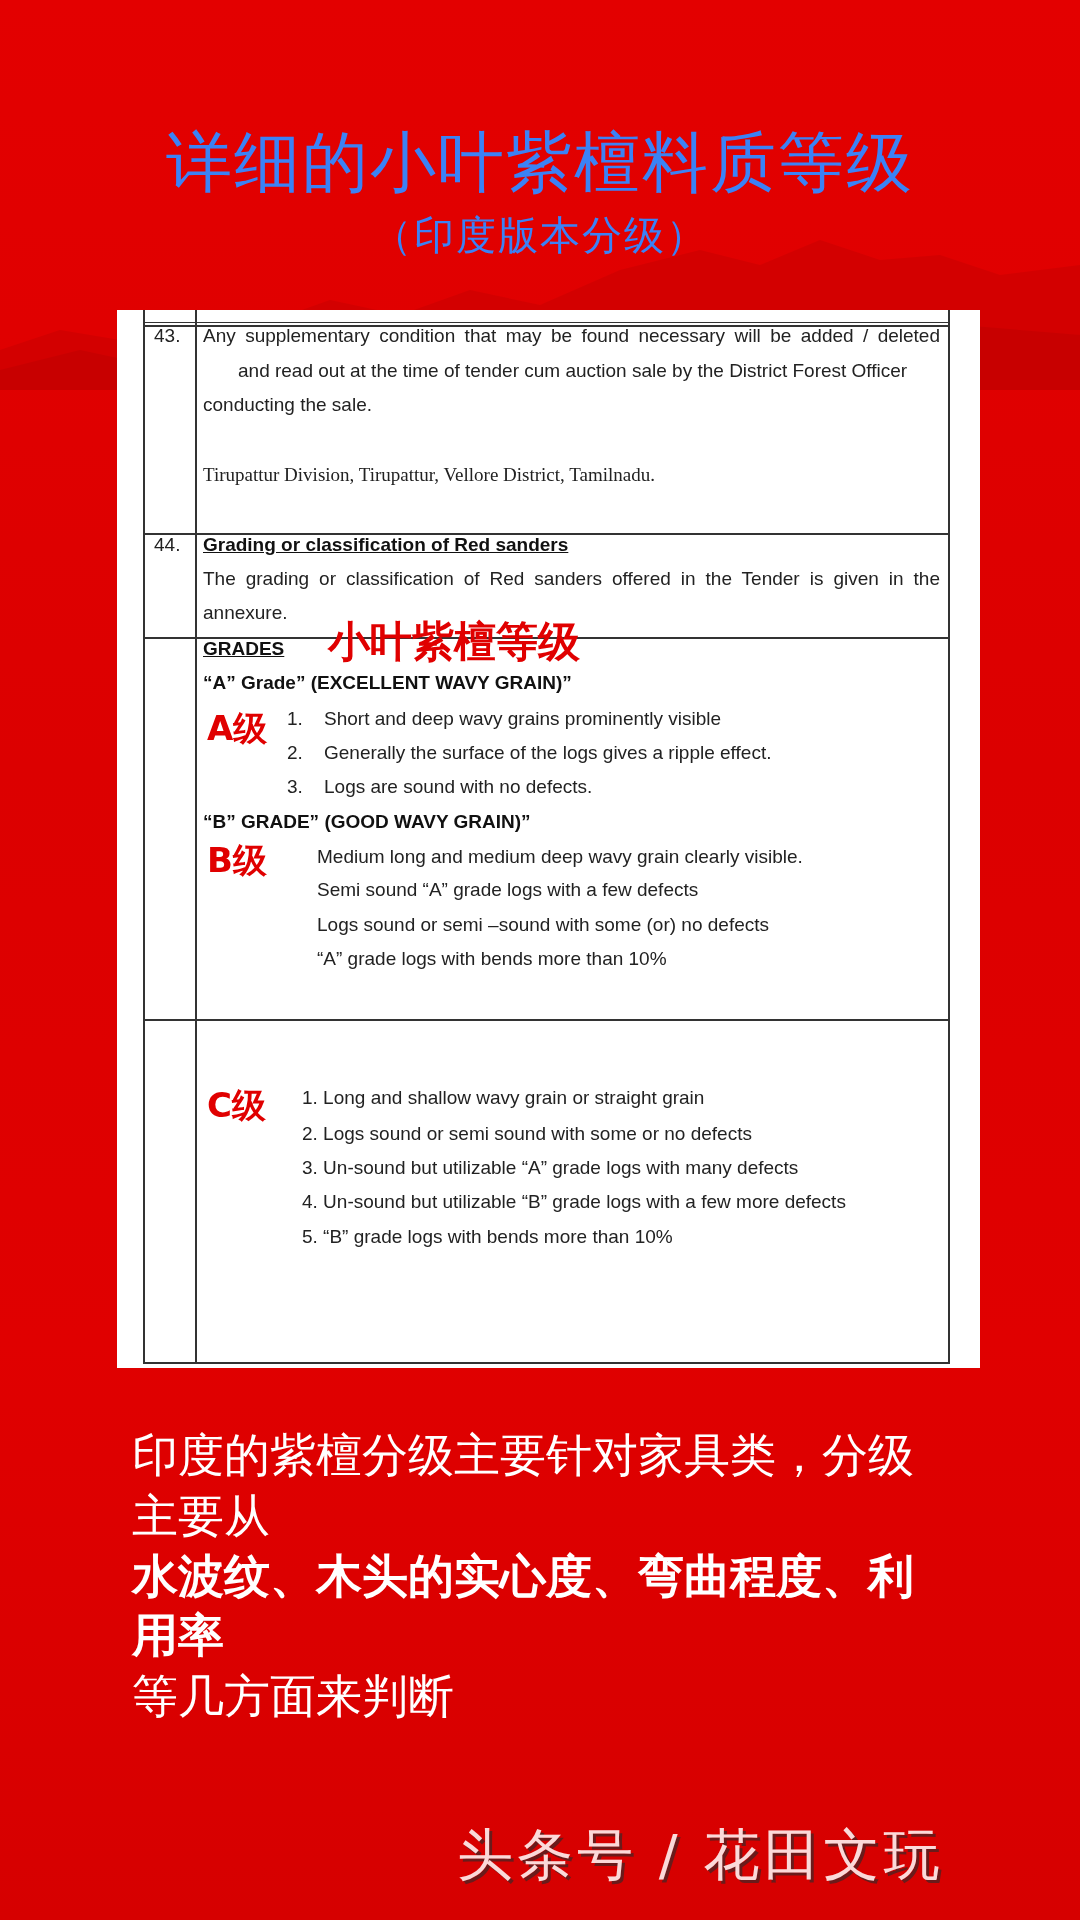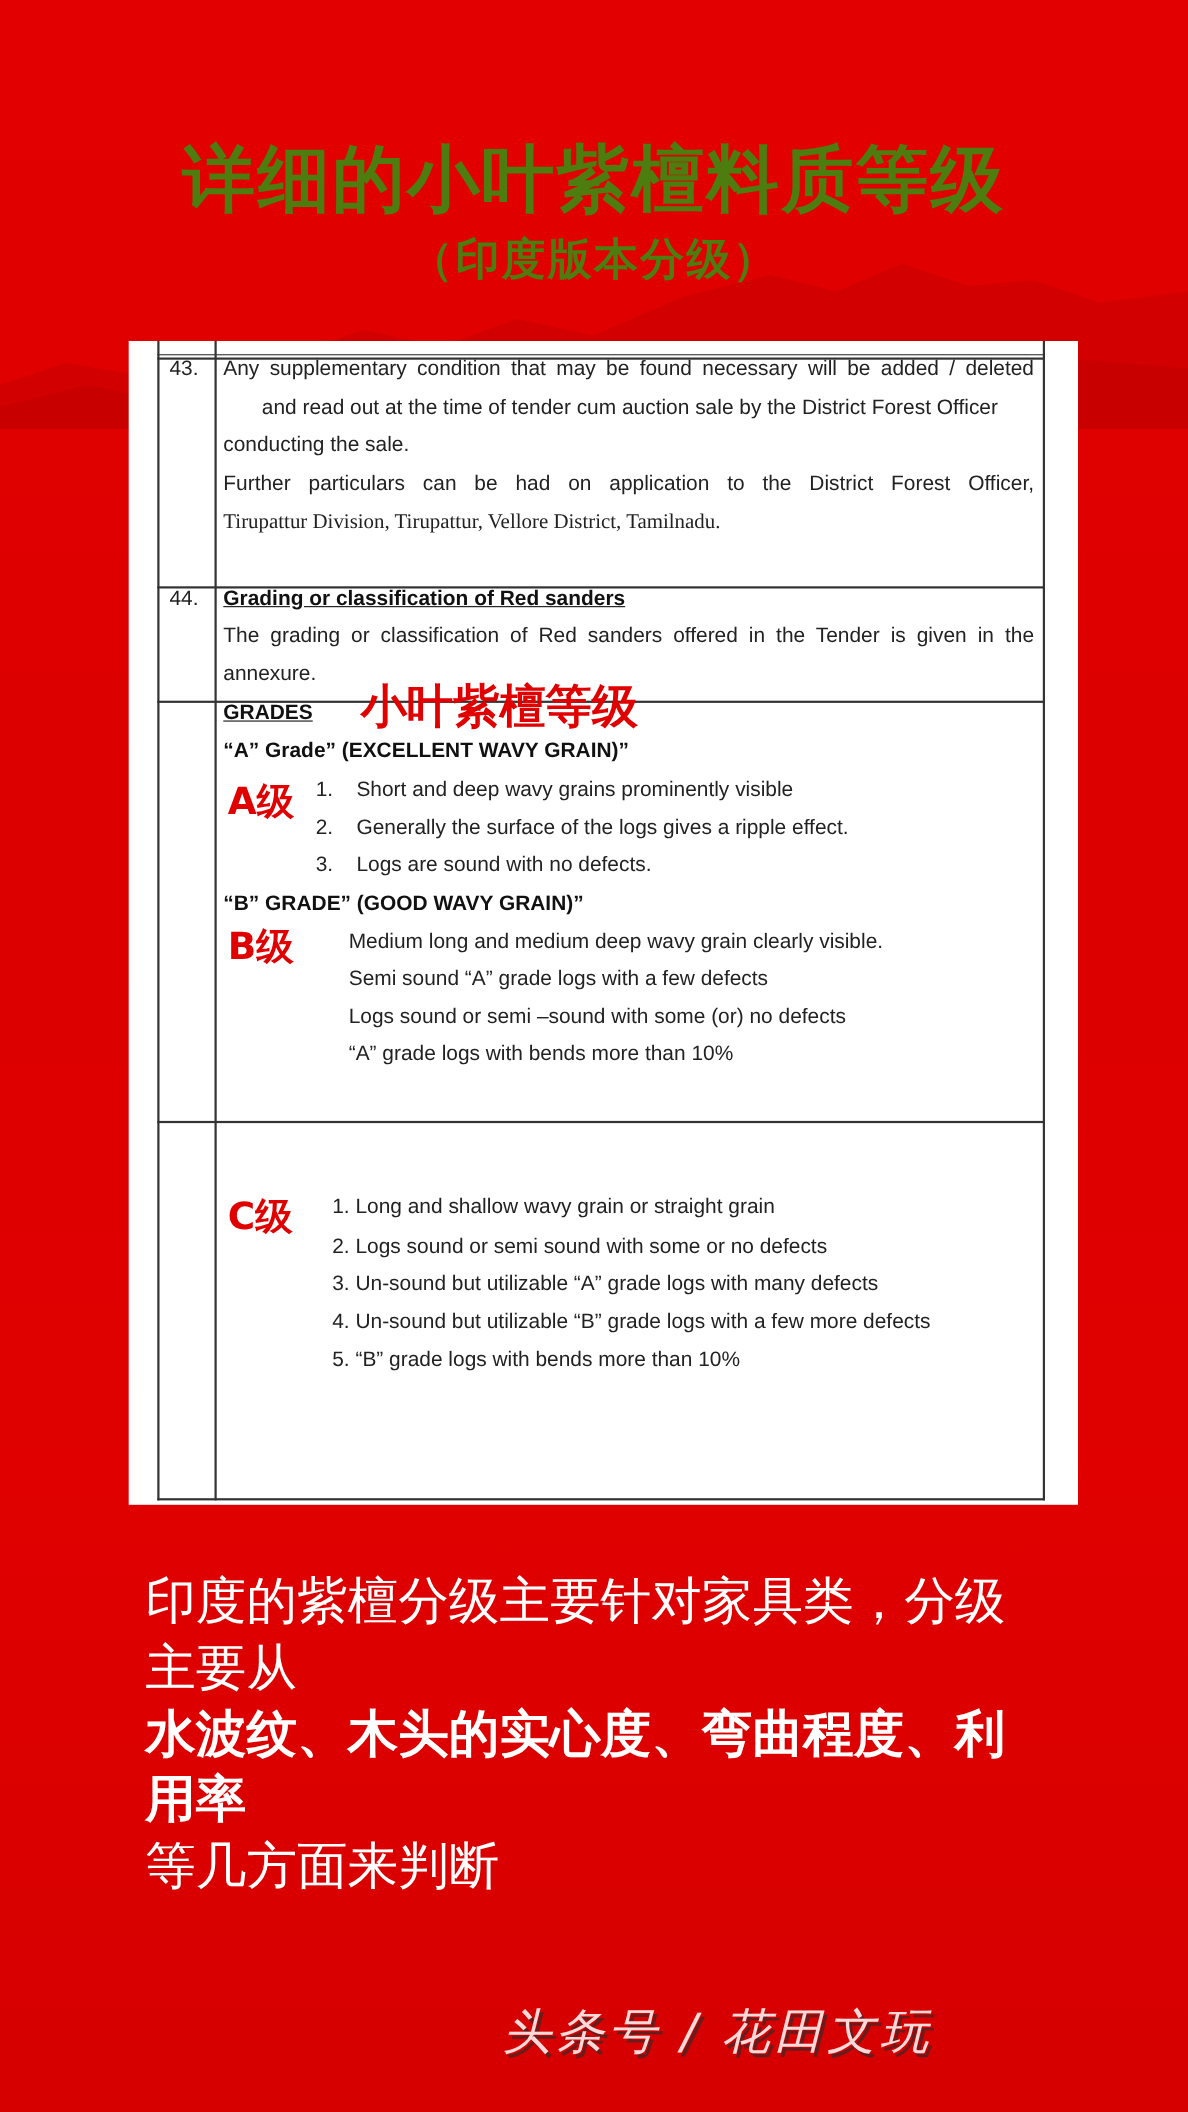--- a/index.html
+++ b/index.html
@@ -1,33 +1,33 @@
 <!DOCTYPE html>
 <html><head>
 <meta charset="utf-8">
 <style>
   html,body{margin:0;padding:0;}
   body{width:1080px;height:1920px;position:relative;overflow:hidden;
     font-family:"DejaVu Sans",sans-serif;
     background:linear-gradient(180deg,#e30000 0%,#dc0000 40%,#e00000 70%,#d60000 100%);}
   .mount{position:absolute;left:0;top:230px;width:1080px;height:160px;}
-  .title{position:absolute;left:0;width:1080px;text-align:center;color:#4d7c0f;font-weight:bold;}
+  .title{position:absolute;left:0;width:1080px;text-align:center;color:#3b82f6;font-weight:normal;}
   .t1{top:118px;font-size:66px;letter-spacing:2px;}
   .t2{top:208px;font-size:40px;letter-spacing:2px;}
   .doc{position:absolute;left:117px;top:310px;width:863px;height:1058px;background:#fff;}
   .ln{position:absolute;background:#333;}
   .txt{position:absolute;font-family:"Liberation Sans",sans-serif;font-size:19px;color:#222;white-space:nowrap;line-height:22px;}
   .b{font-weight:bold;color:#111;}
   .u{text-decoration:underline;}
   .just{width:737px;text-align:justify;text-align-last:justify;}
   .red{position:absolute;color:#e00000;font-weight:bold;white-space:nowrap;}
   .bottom{position:absolute;left:132px;color:#fff;font-size:46px;white-space:nowrap;line-height:60px;}
   .bottom.bold{font-weight:bold;}
-  .footer{position:absolute;left:457px;top:1818px;font-size:44px;color:#fbd9d9;white-space:nowrap;
-    text-shadow:3px 3px 0 #6a1b1b;letter-spacing:4px;font-style:italic;}
+  .footer{position:absolute;left:457px;top:1818px;font-size:56px;color:#fbd9d9;white-space:nowrap;
+    text-shadow:3px 3px 0 #6a1b1b;letter-spacing:4px;}
 </style>
 </head>
 <body>
 
 <svg class="mount" viewBox="0 0 1080 160" preserveAspectRatio="none">
   <path d="M0 120 L60 100 L120 110 L200 80 L260 95 L330 70 L400 85 L470 60 L540 75 L620 40 L700 20 L760 35 L820 10 L880 30 L940 25 L1000 45 L1080 35 L1080 160 L0 160 Z" fill="#c90000" opacity="0.55"></path>
   <path d="M0 140 L80 120 L150 135 L230 110 L300 125 L380 100 L460 120 L560 95 L660 115 L760 90 L860 110 L960 95 L1080 105 L1080 160 L0 160 Z" fill="#bd0000" opacity="0.5"></path>
 </svg>
 
 <div class="title t1">详细的小叶紫檀料质等级</div>
@@ -42,21 +42,20 @@
   <div class="ln" style="left:26px;top:15px;width:807px;height:2px;"></div>
   <div class="ln" style="left:26px;top:223px;width:807px;height:2px;"></div>
   <div class="ln" style="left:26px;top:327px;width:807px;height:2px;"></div>
   <div class="ln" style="left:26px;top:709px;width:807px;height:2px;"></div>
   <div class="ln" style="left:26px;top:1052px;width:807px;height:2px;"></div>
 
   <div class="txt" style="left:37px;top:15px;">43.</div>
   <div class="txt just" style="left:86px;top:15px;">Any supplementary condition that may be found necessary will be added / deleted</div>
   <div class="txt" style="left:86px;top:50px;margin-left:35px;">and read out at the time of tender cum auction sale by the District Forest Officer</div>
   <div class="txt" style="left:86px;top:84px;">conducting the sale.</div>
-  <div class="txt just" style="left:86px;top:119px;">Further particulars can be had on application to the District Forest Officer,</div>
   <div class="txt" style="left:86px;top:154px;font-family:Liberation Serif, serif;">Tirupattur Division, Tirupattur, Vellore District, Tamilnadu.</div>
 
   <div class="txt" style="left:37px;top:224px;">44.</div>
   <div class="txt b u" style="left:86px;top:224px;">Grading or classification of Red sanders</div>
   <div class="txt just" style="left:86px;top:258px;">The grading or classification of Red sanders offered in the Tender is given in the</div>
   <div class="txt" style="left:86px;top:292px;">annexure.</div>
 
   <div class="txt b u" style="left:86px;top:328px;">GRADES</div>
   <div class="red" style="left:211px;top:304px;font-size:42px;">小叶紫檀等级</div>
 

